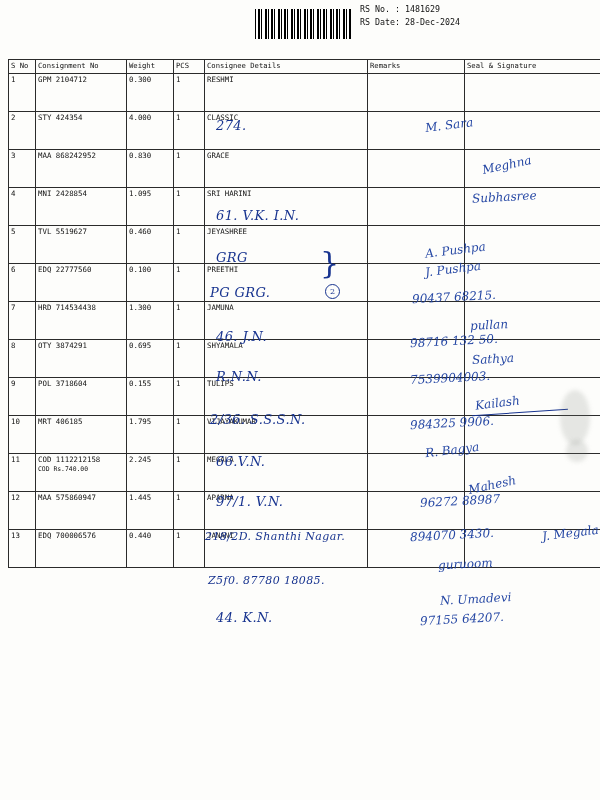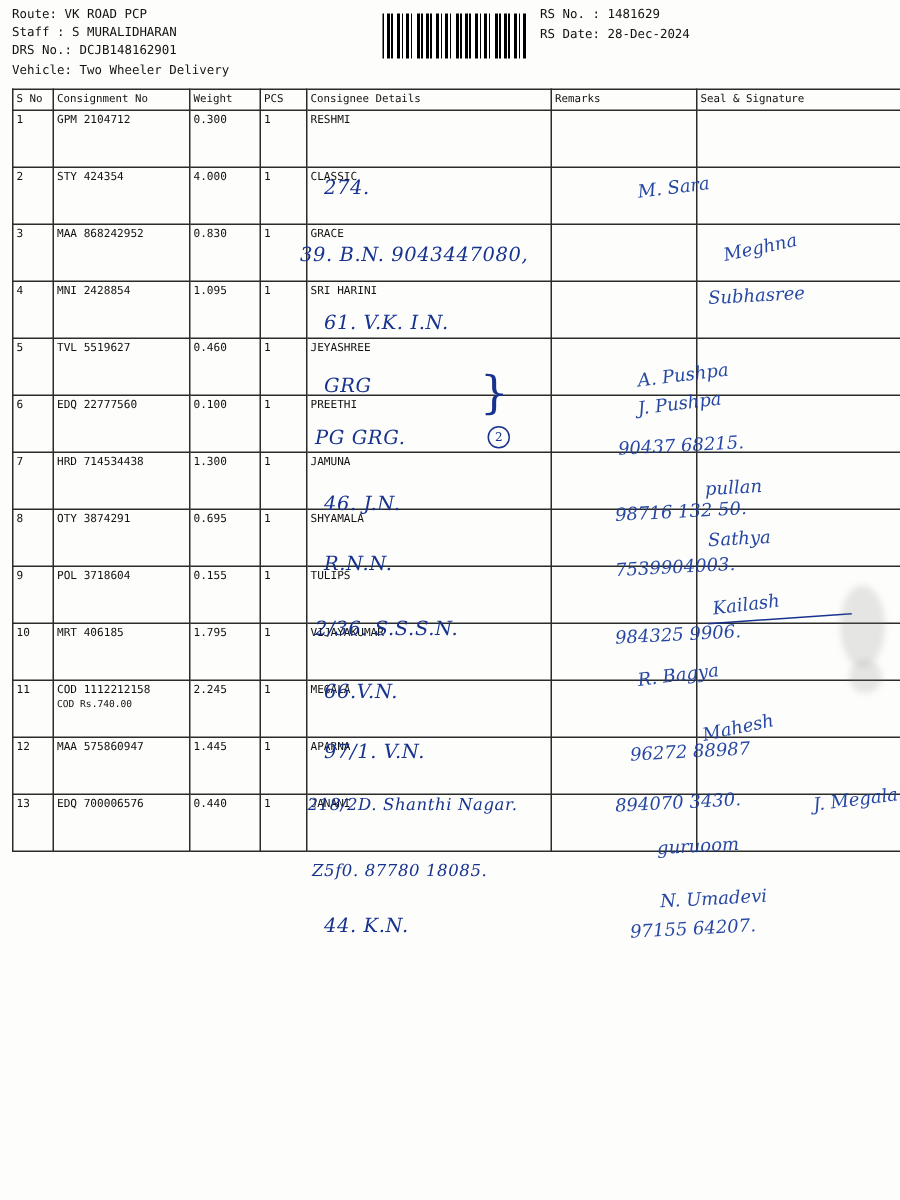--- a/index.html
+++ b/index.html
@@ -161,26 +161,20 @@
     background: #17338f;
   }
 </style>
 </head>
 <body>
 
 <div class="page">
 
 
   <div class="meta-wrap">
-    <div class="meta-left">
-      <div>Route: VK ROAD PCP</div>
-      <div>Staff : S MURALIDHARAN</div>
-      <div>DRS No.: DCJB148162901</div>
-      <div>Vehicle: Two Wheeler Delivery</div>
-    </div>
     <div class="barcode"></div>
     <div class="meta-right">
       <div>RS No.  : 1481629</div>
       <div>RS Date: 28-Dec-2024</div>
     </div>
   </div>
 
   <table class="runsheet">
     <thead>
       <tr>
@@ -312,21 +306,20 @@
         <td class="c-pcs row-cell">1</td>
         <td class="c-cd row-cell consignee-name">JANANI</td>
         <td class="c-rem row-cell"></td>
         <td class="c-sig row-cell"></td>
       </tr>
     </tbody>
   </table>
 
   <div class="overlay">
     <div class="hw" style="left:196px; top:118px;">274.</div>
-    <div class="hw" style="left:180px; top:163px;">39. B.N. 9043447080,</div>
     <div class="hw" style="left:196px; top:208px;">61. V.K. I.N.</div>
     <div class="hw" style="left:196px; top:250px;">GRG</div>
     <div class="hw" style="left:190px; top:285px;">PG GRG.</div>
     <div class="hw" style="left:196px; top:329px;">46. J.N.</div>
     <div class="hw" style="left:196px; top:369px;">R.N.N.</div>
     <div class="hw" style="left:190px; top:412px;">2/36. S.S.S.N.</div>
     <div class="hw" style="left:196px; top:454px;">66.V.N.</div>
     <div class="hw" style="left:196px; top:494px;">97/1. V.N.</div>
     <div class="hw sm" style="left:185px; top:530px;">218/2D. Shanthi Nagar.</div>
     <div class="hw sm" style="left:188px; top:574px;">Z5f0. 87780 18085.</div>

